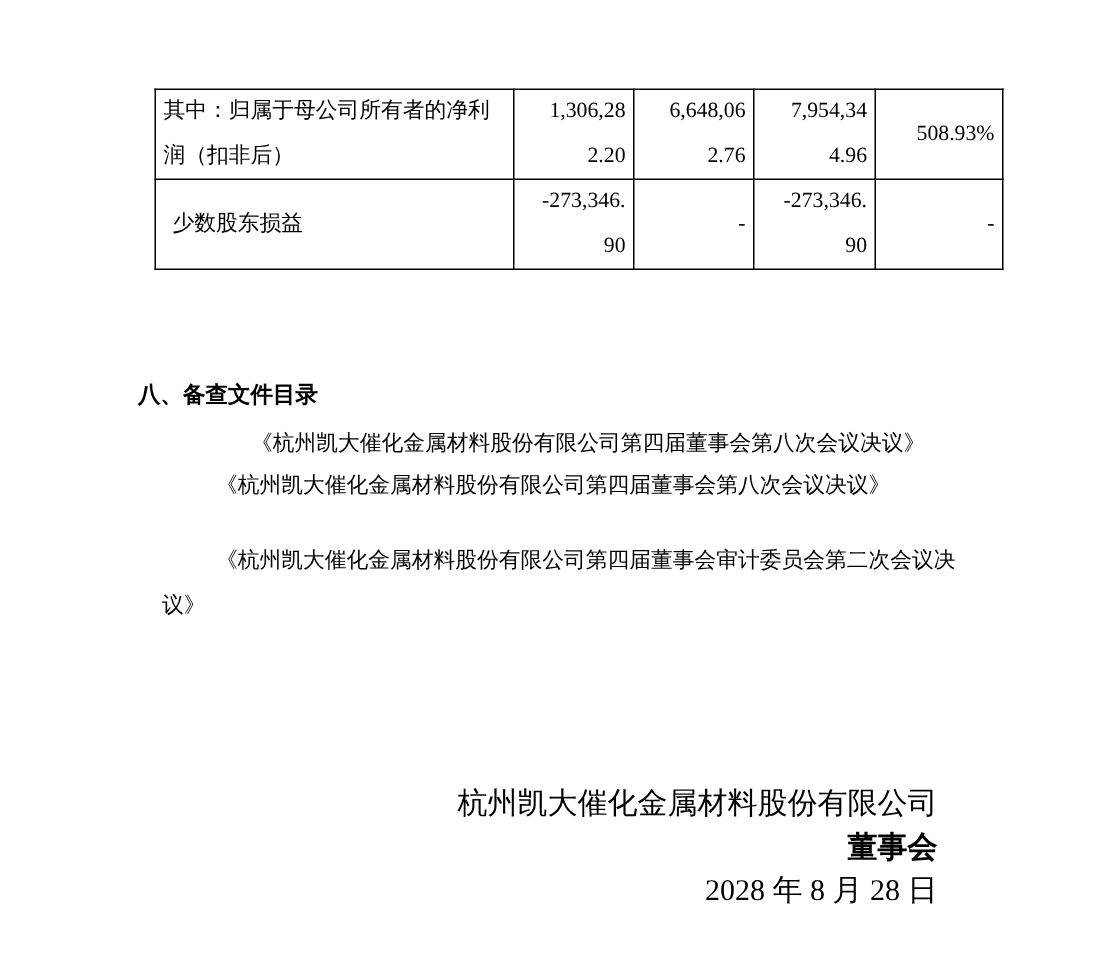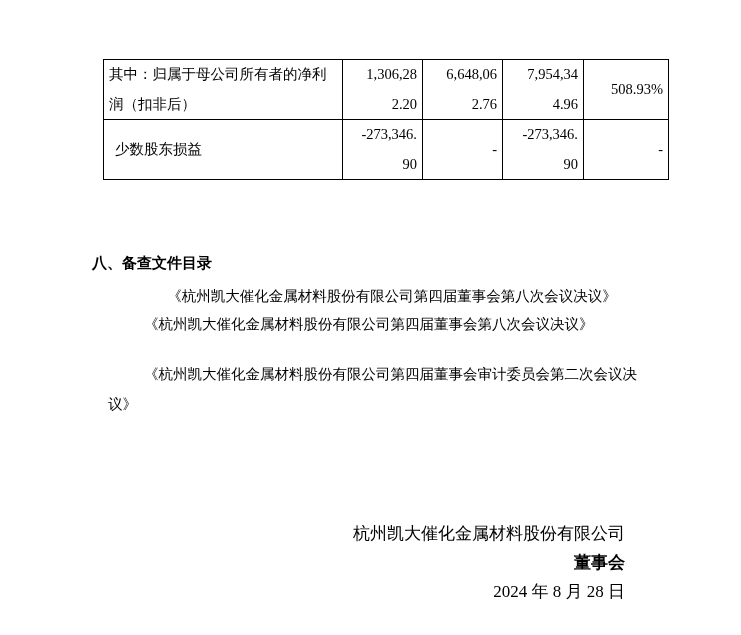--- a/index.html
+++ b/index.html
@@ -9,21 +9,21 @@
               font-size:14.5px; }
   table.fin td { border:1px solid #000; padding:0 5px; vertical-align:middle; }
   td.label { width:222px; line-height:29.5px; }
   td.num { text-align:right; line-height:29.5px; }
   td.c1 { width:63px; } td.c2 { width:63px; } td.c3 { width:64px; } td.c4 { width:68px; }
   tr.r1 td { height:58px; }
   tr.r2 td { height:59px;padding-left:11px; }
   .heading { position:absolute; left:92px; top:254px; font-size:15px; font-weight:bold;
              font-family:"DejaVu Sans","Liberation Sans",sans-serif; }
   .para { position:absolute; left:108px; width:532px; font-size:14.5px; line-height:30px; }
-  .sig { position:absolute; right:116px; text-align:right; font-size:17px; }
+  .sig { position:absolute; right:116px; text-align:right; font-size:20px; }
 </style>
 </head>
 <body>
 
 <table class="fin">
   <tbody>
       <tr class="r1">
     <td class="label">其中：归属于母公司所有者的净利润（扣非后）</td>
     <td class="num c1">
           <div>1,306,28</div>
@@ -55,13 +55,13 @@
 </tbody>
   </table>
 
 <div class="heading">八、备查文件目录</div>
 <div class="para" style="top:281px; text-indent:36px;text-align:center;">《杭州凯大催化金属材料股份有限公司第四届董事会第八次会议决议》</div>
 <div class="para" style="top:309px; text-indent:36px;">《杭州凯大催化金属材料股份有限公司第四届董事会第八次会议决议》</div>
 <div class="para" style="top:338px; text-indent:36px;margin-top:21px;">《杭州凯大催化金属材料股份有限公司第四届董事会审计委员会第二次会议决议》</div>
 
 <div class="sig" style="top:522px;">杭州凯大催化金属材料股份有限公司</div>
 <div class="sig" style="top:551px;font-weight:bold;">董事会</div>
-<div class="sig" style="top:580px;">2024 年 8 月 28 日</div>
+<div class="sig" style="top:580px;">2028 年 8 月 28 日</div>
 
 </body></html>

